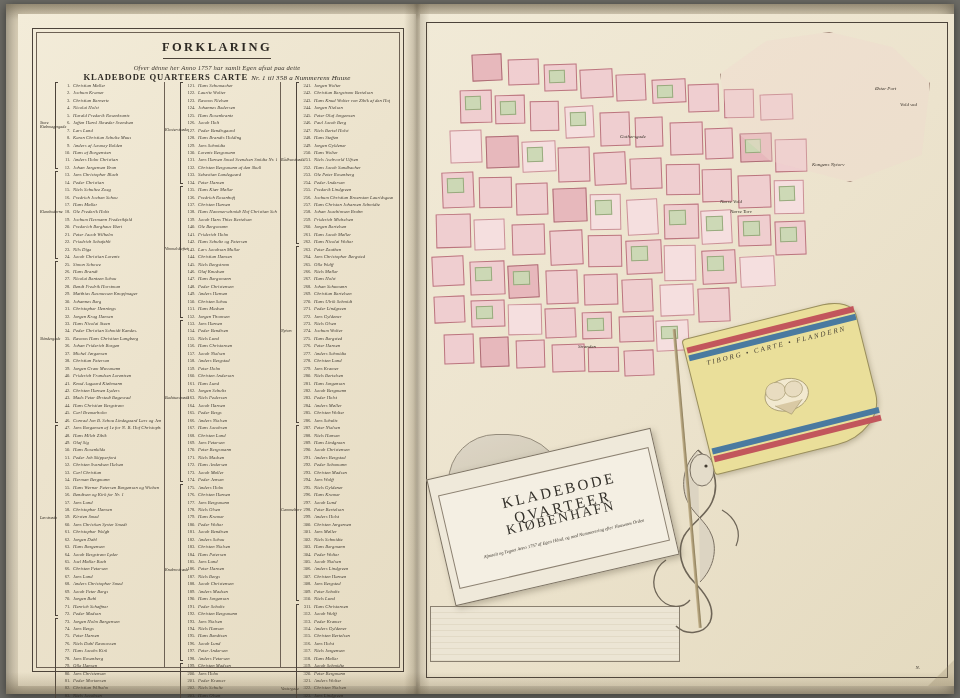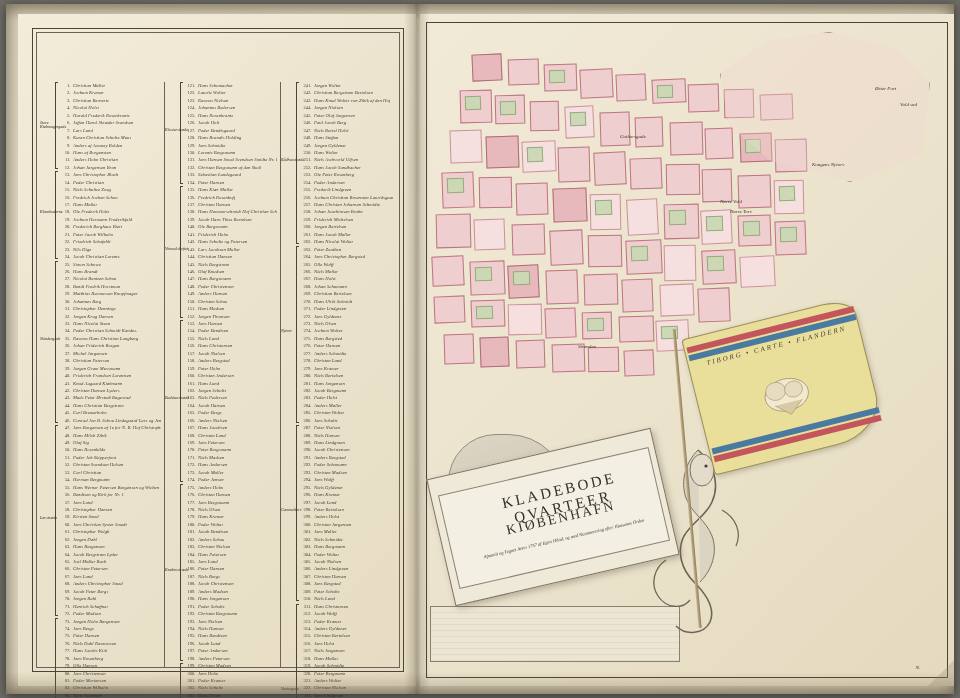--- a/index.html
+++ b/index.html
@@ -312,20 +312,29 @@
 </head>
 <body>
 
 <div id="page">
   <div class="spread">
 
     <div class="leaf-left">
       <div class="frame-outer"></div>
       <div class="frame-inner"></div>
 
+      <div class="title-block">
+        <div class="title-main">FORKLARING</div>
+        <div class="title-rule"></div>
+        <div class="title-sub1">Ofver dénne her Anno 1757 har samlt Egen afsat paa dette</div>
+        <div class="title-sub2">
+          <span>KLADEBODE QUARTEERS CARTE</span>
+          <span class="reg">Nr. 1 til 358 a Nummerens Huuse</span>
+        </div>
+      </div>
 
       <div class="columns">
         <div class="col c1" id="col-1">
             <div class="entry">
               <span class="num">1.</span>
               <span class="txt">Christian Møller</span>
             </div>
             <div class="entry">
               <span class="num">2.</span>
               <span class="txt">Jochum Kramer</span>

